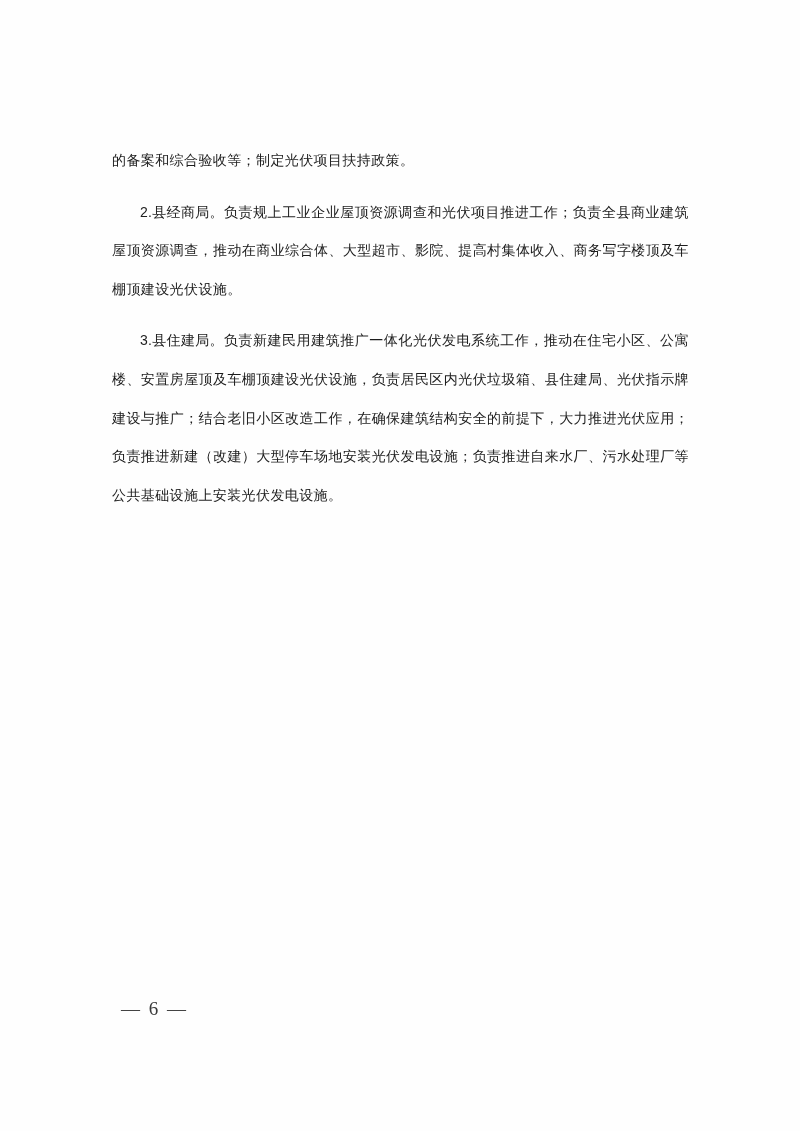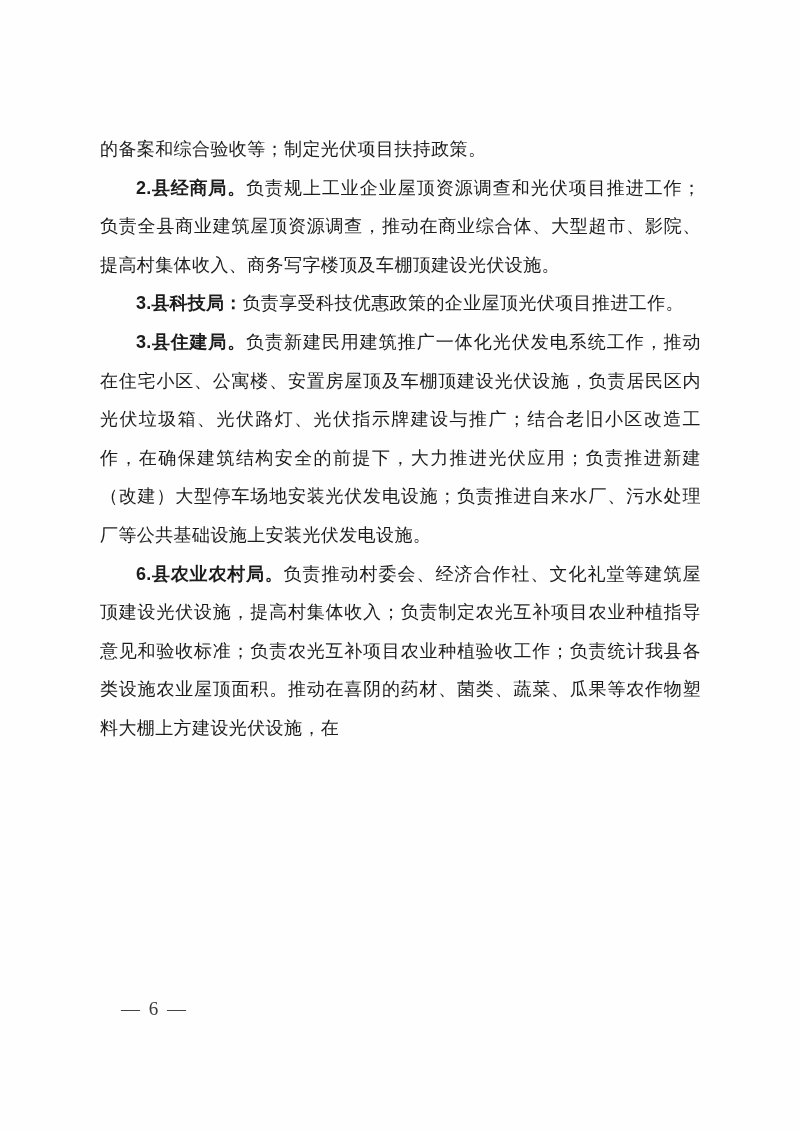--- a/index.html
+++ b/index.html
@@ -17,34 +17,34 @@
     font-family: "Liberation Serif", "DejaVu Serif", serif;
     color: #1c1c1c;
   }
   .content {
     position: absolute;
     left: 100px;
     top: 130px;
     width: 601px;
   }
   .content p {
-    margin: 0;
+    margin: 12px;
     padding: 0;
-    font-size: 18px;
+    font-size: 14px;
     line-height: 38.6px;
     text-align: justify;
     letter-spacing: 0.4px;
     word-break: break-all;
   }
   .content p.indent {
     text-indent: 2em;
   }
   .para-head {
     font-family: "Liberation Sans", "DejaVu Sans", sans-serif;
-    font-weight: 700;
+    font-weight: 400;
     letter-spacing: 0.2px;
   }
   .footer-pageno {
     position: absolute;
     left: 121px;
     top: 998px;
     font-size: 19px;
     letter-spacing: 2px;
     color: #3a3a3a;
     font-family: "Liberation Serif", "DejaVu Serif", serif;
@@ -54,24 +54,22 @@
 <body>
 
 <div class="page">
 
   <div class="content">
 
     <p><span>的备案和综合验收等；制定光伏项目扶持政策。</span></p>
 
     <p class="indent"><span class="para-head">2.县经商局。</span><span>负责规上工业企业屋顶资源调查和光伏项目推进工作；负责全县商业建筑屋顶资源调查，推动在商业综合体、大型超市、影院、提高村集体收入、商务写字楼顶及车棚顶建设光伏设施。</span></p>
 
-    <p class="indent"><span class="para-head">3.县科技局：</span><span>负责享受科技优惠政策的企业屋顶光伏项目推进工作。</span></p>
 
-    <p class="indent"><span class="para-head">3.县住建局。</span><span>负责新建民用建筑推广一体化光伏发电系统工作，推动在住宅小区、公寓楼、安置房屋顶及车棚顶建设光伏设施，负责居民区内光伏垃圾箱、光伏路灯、光伏指示牌建设与推广；结合老旧小区改造工作，在确保建筑结构安全的前提下，大力推进光伏应用；负责推进新建（改建）大型停车场地安装光伏发电设施；负责推进自来水厂、污水处理厂等公共基础设施上安装光伏发电设施。</span></p>
+    <p class="indent"><span class="para-head">3.县住建局。</span><span>负责新建民用建筑推广一体化光伏发电系统工作，推动在住宅小区、公寓楼、安置房屋顶及车棚顶建设光伏设施，负责居民区内光伏垃圾箱、县住建局、光伏指示牌建设与推广；结合老旧小区改造工作，在确保建筑结构安全的前提下，大力推进光伏应用；负责推进新建（改建）大型停车场地安装光伏发电设施；负责推进自来水厂、污水处理厂等公共基础设施上安装光伏发电设施。</span></p>
 
 
-    <p class="indent"><span class="para-head">6.县农业农村局。</span><span>负责推动村委会、经济合作社、文化礼堂等建筑屋顶建设光伏设施，提高村集体收入；负责制定农光互补项目农业种植指导意见和验收标准；负责农光互补项目农业种植验收工作；负责统计我县各类设施农业屋顶面积。推动在喜阴的药材、菌类、蔬菜、瓜果等农作物塑料大棚上方建设光伏设施，在</span></p>
 
   </div>
 
   <div class="footer-pageno">— 6 —</div>
 
 </div>
 
 </body></html>

